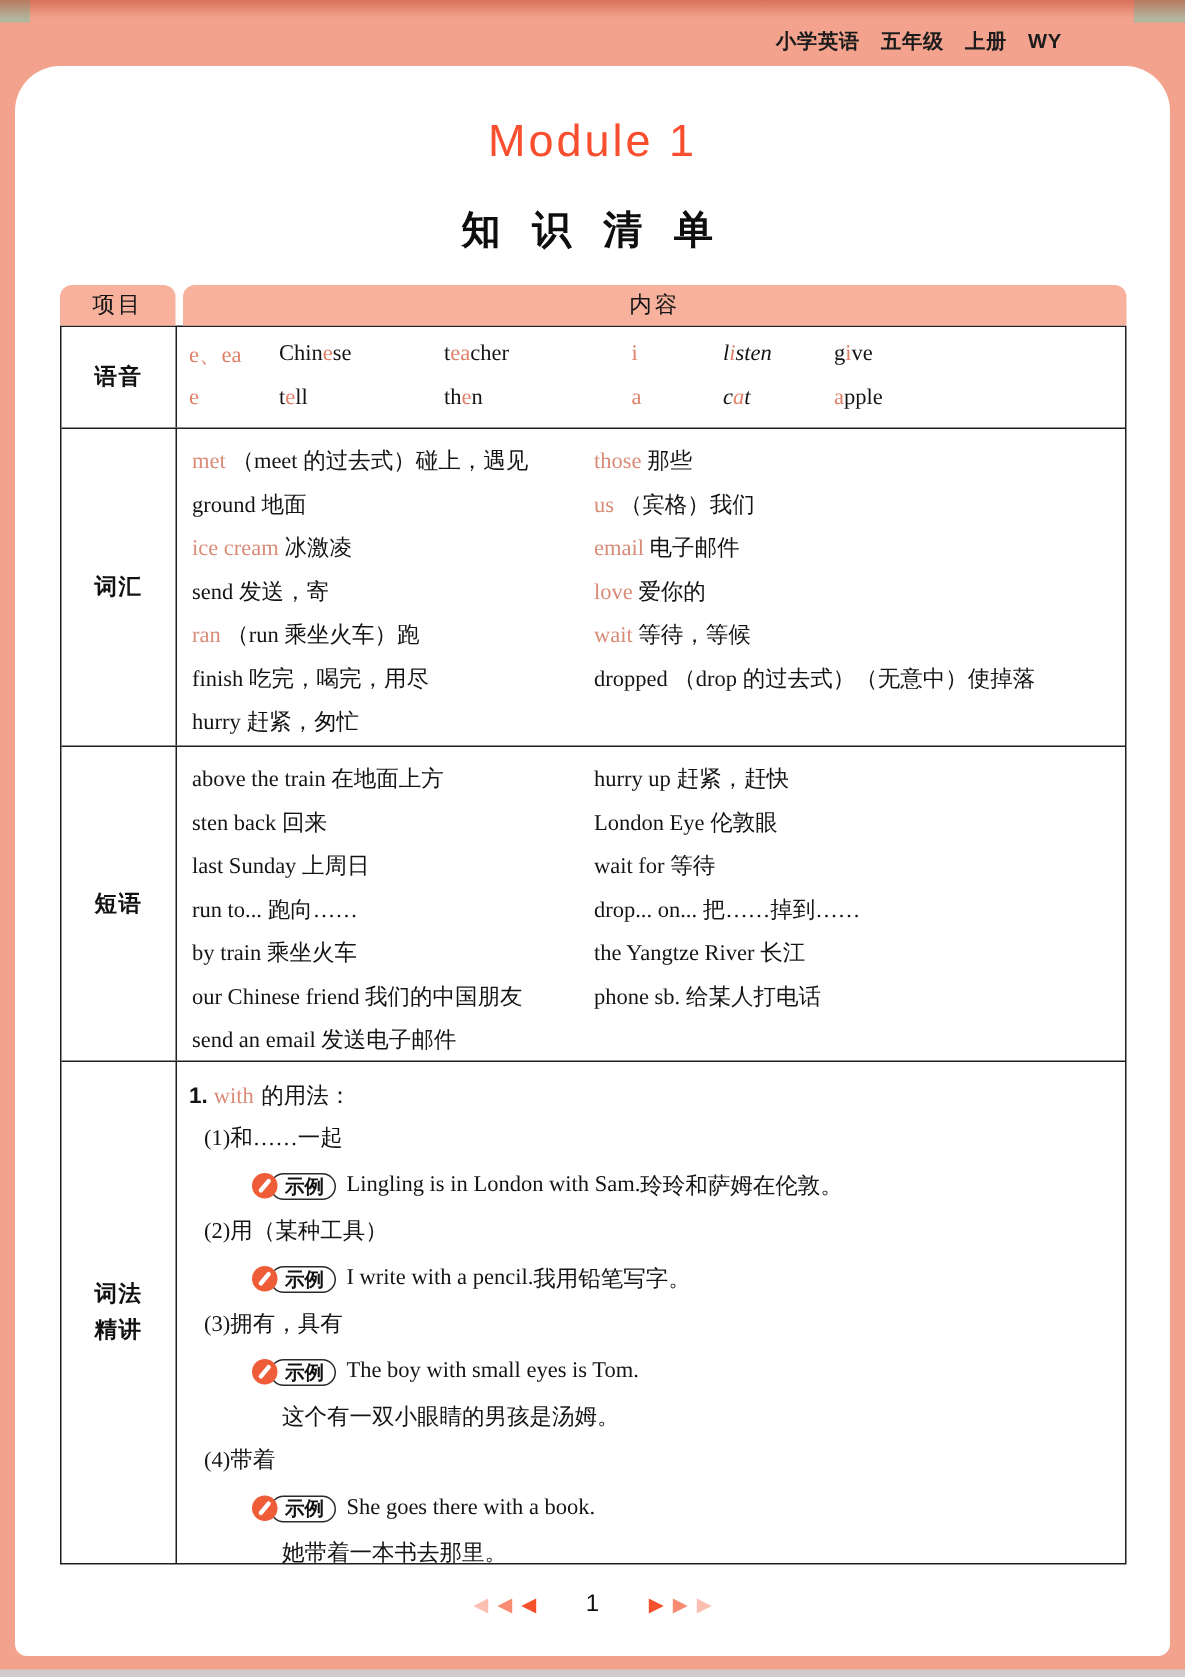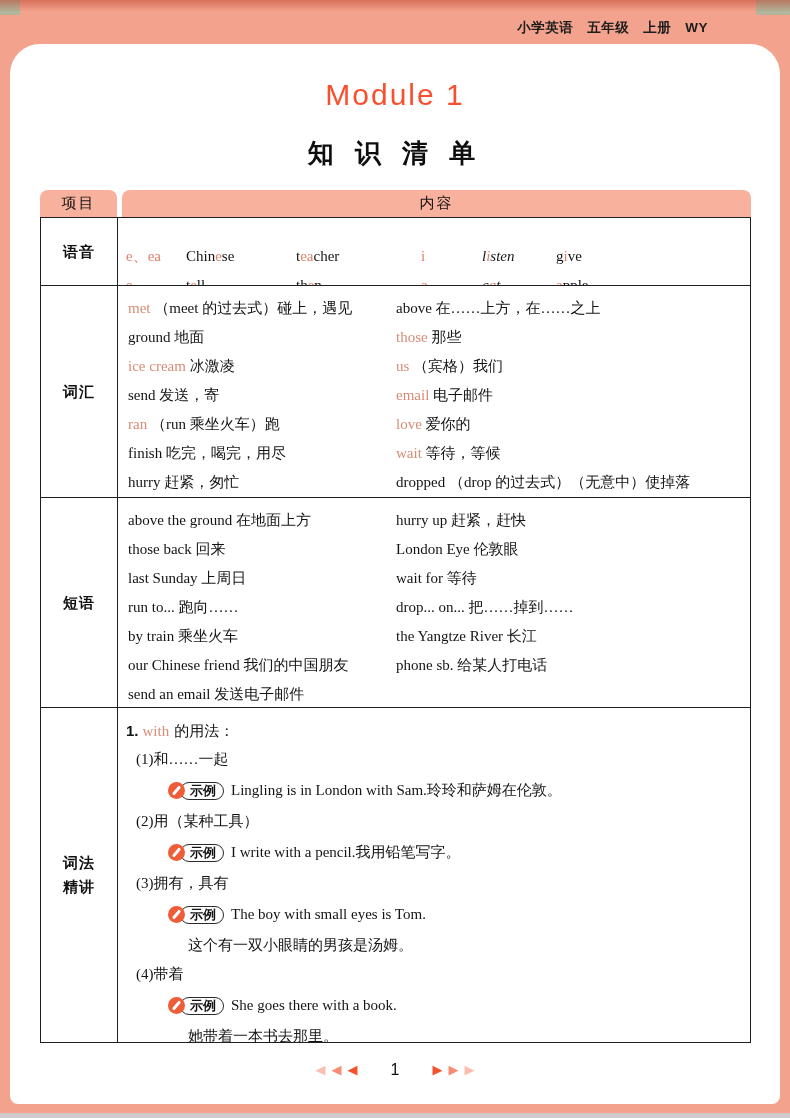--- a/index.html
+++ b/index.html
@@ -36,21 +36,21 @@
   .tbody { border:1.6px solid #1f1f1f; background:#fff; }
   .trow { display:flex; border-top:1.4px solid #1f1f1f; }
   .trow:first-child { border-top:none; }
   .tlabel { width:77px; border-right:1.4px solid #1f1f1f; flex:0 0 auto;
     display:flex; align-items:center; justify-content:center; text-align:center;
     font-weight:700; font-size:15px; color:#111; letter-spacing:1px; line-height:24px; }
   .tcell { flex:1; font-family:"Liberation Serif","DejaVu Serif",serif;
     font-size:15px; color:#141414; overflow:hidden; }
 
   
-  .phonics { padding:24px 0 0 8px; }
+  .phonics { padding:4px 0 0 8px; }
   .ph-line { display:flex; height:29px; align-items:center; white-space:nowrap; }
   .ph-col { flex:0 0 auto; }
   .c0 { width:60px; } .c1 { width:110px; } .c2 { width:125px; }
   .c3 { width:61px; } .c4 { width:74px;font-style:italic; }
   .phoneme, .hl { color:#e0826a; }
 
   
   .two-col { display:flex; padding:8px 0 0 10px; }
   .col-left { width:268px; flex:0 0 auto; }
   .col-right { flex:1; }
@@ -132,36 +132,35 @@
               <div class="col-left">
                 <div class="entry"><span class="en hl">met</span><span class="zh"> （meet 的过去式）碰上，遇见</span></div>
                 <div class="entry"><span class="en">ground</span><span class="zh"> 地面</span></div>
                 <div class="entry"><span class="en hl">ice cream</span><span class="zh"> 冰激凌</span></div>
                 <div class="entry"><span class="en">send</span><span class="zh"> 发送，寄</span></div>
                 <div class="entry"><span class="en hl">ran</span><span class="zh"> （run 乘坐火车）跑</span></div>
                 <div class="entry"><span class="en">finish</span><span class="zh"> 吃完，喝完，用尽</span></div>
                 <div class="entry"><span class="en">hurry</span><span class="zh"> 赶紧，匆忙</span></div>
               </div>
               <div class="col-right">
-                <div class="entry"><span class="en">above</span><span class="zh"> 在……上方，在……之上</span></div>
                 <div class="entry"><span class="en hl">those</span><span class="zh"> 那些</span></div>
                 <div class="entry"><span class="en hl">us</span><span class="zh"> （宾格）我们</span></div>
                 <div class="entry"><span class="en hl">email</span><span class="zh"> 电子邮件</span></div>
                 <div class="entry"><span class="en hl">love</span><span class="zh"> 爱你的</span></div>
                 <div class="entry"><span class="en hl">wait</span><span class="zh"> 等待，等候</span></div>
                 <div class="entry"><span class="en">dropped</span><span class="zh"> （drop 的过去式）（无意中）使掉落</span></div>
               </div>
             </div>
         </div>
         <div class="trow" style="height:210px">
           <div class="tlabel">短语</div>
           <div class="tcell two-col" id="phrases-cell">
               <div class="col-left">
-                <div class="entry"><span class="en">above the ground</span><span class="zh"> 在地面上方</span></div>
-                <div class="entry"><span class="en">those back</span><span class="zh"> 回来</span></div>
+                <div class="entry"><span class="en">above the train</span><span class="zh"> 在地面上方</span></div>
+                <div class="entry"><span class="en">sten back</span><span class="zh"> 回来</span></div>
                 <div class="entry"><span class="en">last Sunday</span><span class="zh"> 上周日</span></div>
                 <div class="entry"><span class="en">run to...</span><span class="zh"> 跑向……</span></div>
                 <div class="entry"><span class="en">by train</span><span class="zh"> 乘坐火车</span></div>
                 <div class="entry"><span class="en">our Chinese friend</span><span class="zh"> 我们的中国朋友</span></div>
                 <div class="entry"><span class="en">send an email</span><span class="zh"> 发送电子邮件</span></div>
               </div>
               <div class="col-right">
                 <div class="entry"><span class="en">hurry up</span><span class="zh"> 赶紧，赶快</span></div>
                 <div class="entry"><span class="en">London Eye</span><span class="zh"> 伦敦眼</span></div>
                 <div class="entry"><span class="en">wait for</span><span class="zh"> 等待</span></div>

